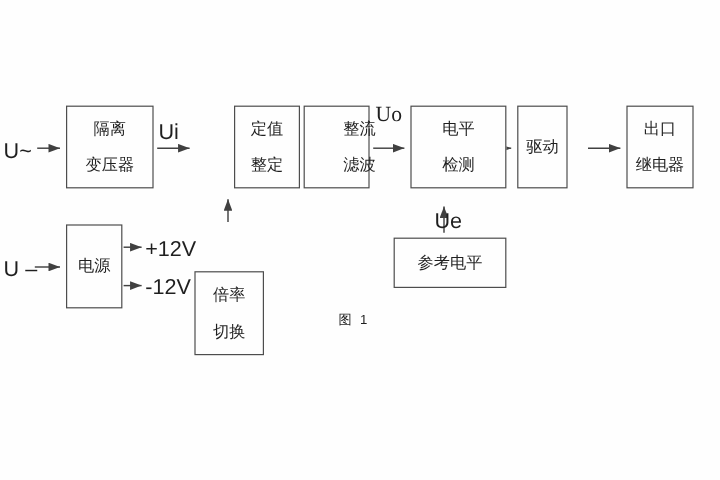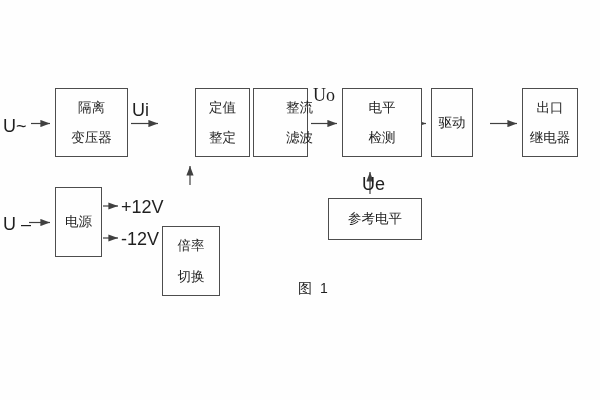--- a/index.html
+++ b/index.html
@@ -40,25 +40,24 @@
   .sig {
     position: absolute;
     font-size: 18px;
     color: #1f1f1f;
     line-height: 1;
     white-space: nowrap;
   }
   .caption {
     position: absolute;
     left: 282px;
-    top: 280px;
-    font-size: 14px;
+    top: 259px;
+    font-size: 11px;
     color: #1f1f1f;
     letter-spacing: 2px;
-    margin-left: 16px;
   }
   
   .b-isolation { left: 55px;  top: 88px;  width: 73px; height: 69px; }
   .b-setting   { left: 163px; top: 88px;  width: 55px; height: 69px; margin-left: 32px; }
   .b-rectify   { left: 253px; top: 88px;  width: 55px; height: 69px; padding-left: 38px; }
   .b-level     { left: 342px; top: 88px;  width: 80px; height: 69px; }
   .b-drive     { left: 431px; top: 88px;  width: 42px; height: 69px; }
   .b-relay     { left: 522px; top: 88px;  width: 56px; height: 69px; }
   .b-power     { left: 55px;  top: 187px; width: 47px; height: 70px; }
   .b-ratio     { left: 162px; top: 187px; width: 58px; height: 70px; margin-top: 39px; }

